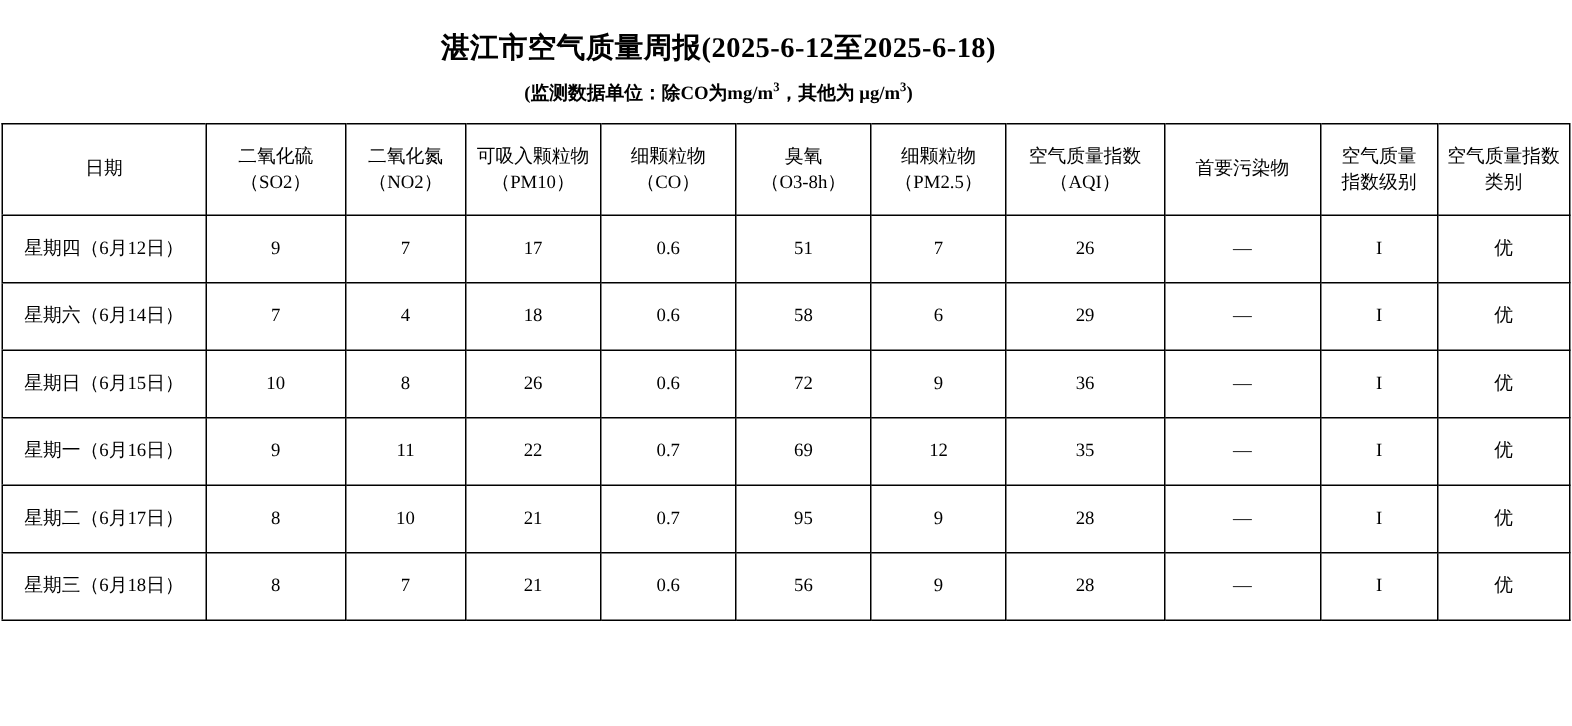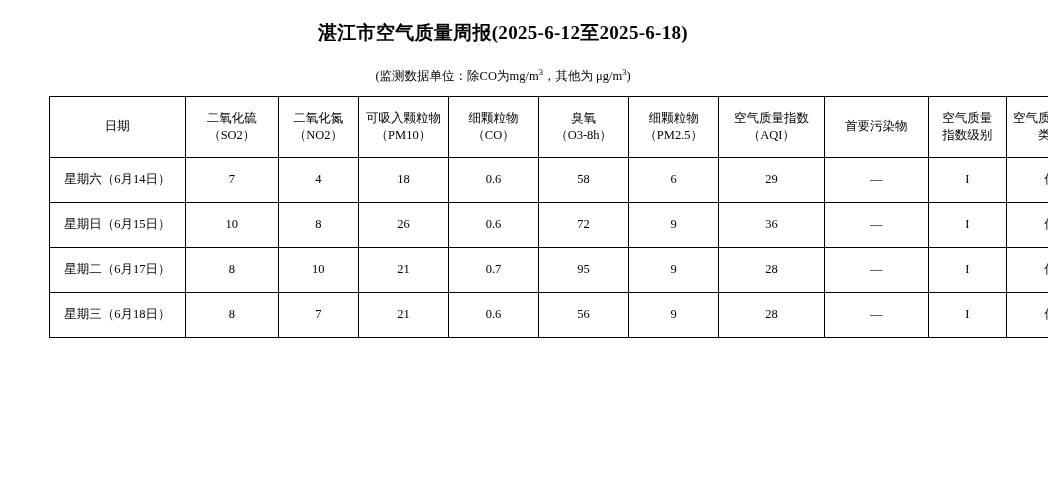--- a/index.html
+++ b/index.html
@@ -12,36 +12,36 @@
     height: 484px;
     font-family: "Liberation Serif", "DejaVu Serif", serif;
     color: #000000;
     overflow: hidden;
   }
   .page {
     position: relative;
     width: 958px;
     height: 484px;
     box-sizing: border-box;
-    padding-left: 48px;
   }
   .title-block {
     padding-top: 22px;
     text-align: center;
   }
   .report-title {
     font-size: 19px;
     font-weight: bold;
     letter-spacing: 0.3px;
     line-height: 1.2;
   }
   .unit-note {
     font-size: 12.5px;
-    margin-top: 24px;
+    margin-top: 10px;
     line-height: 1.2;
+    font-weight: bold;
   }
   .unit-note sup {
     font-size: 8.5px;
     vertical-align: super;
     line-height: 0;
   }
   table.aqi {
     border-collapse: collapse;
     table-layout: fixed;
     width: 1046px;
@@ -147,20 +147,33 @@
           <span class="hdr-line">指数级别</span>
         </th>
         <th>
           <span class="hdr-line">空气质量指数</span>
           <span class="hdr-line">类别</span>
         </th>
       </tr>
     </thead>
     <tbody>
       <tr>
+        <td class="date-cell">星期四（6月12日）</td>
+        <td>9</td>
+        <td>7</td>
+        <td>17</td>
+        <td>0.6</td>
+        <td>51</td>
+        <td>7</td>
+        <td>26</td>
+        <td>—</td>
+        <td>I</td>
+        <td>优</td>
+      </tr>
+      <tr>
         <td class="date-cell">星期六（6月14日）</td>
         <td>7</td>
         <td>4</td>
         <td>18</td>
         <td>0.6</td>
         <td>58</td>
         <td>6</td>
         <td>29</td>
         <td>—</td>
         <td>I</td>
@@ -168,20 +181,33 @@
       </tr>
       <tr>
         <td class="date-cell">星期日（6月15日）</td>
         <td>10</td>
         <td>8</td>
         <td>26</td>
         <td>0.6</td>
         <td>72</td>
         <td>9</td>
         <td>36</td>
+        <td>—</td>
+        <td>I</td>
+        <td>优</td>
+      </tr>
+      <tr>
+        <td class="date-cell">星期一（6月16日）</td>
+        <td>9</td>
+        <td>11</td>
+        <td>22</td>
+        <td>0.7</td>
+        <td>69</td>
+        <td>12</td>
+        <td>35</td>
         <td>—</td>
         <td>I</td>
         <td>优</td>
       </tr>
       <tr>
         <td class="date-cell">星期二（6月17日）</td>
         <td>8</td>
         <td>10</td>
         <td>21</td>
         <td>0.7</td>

